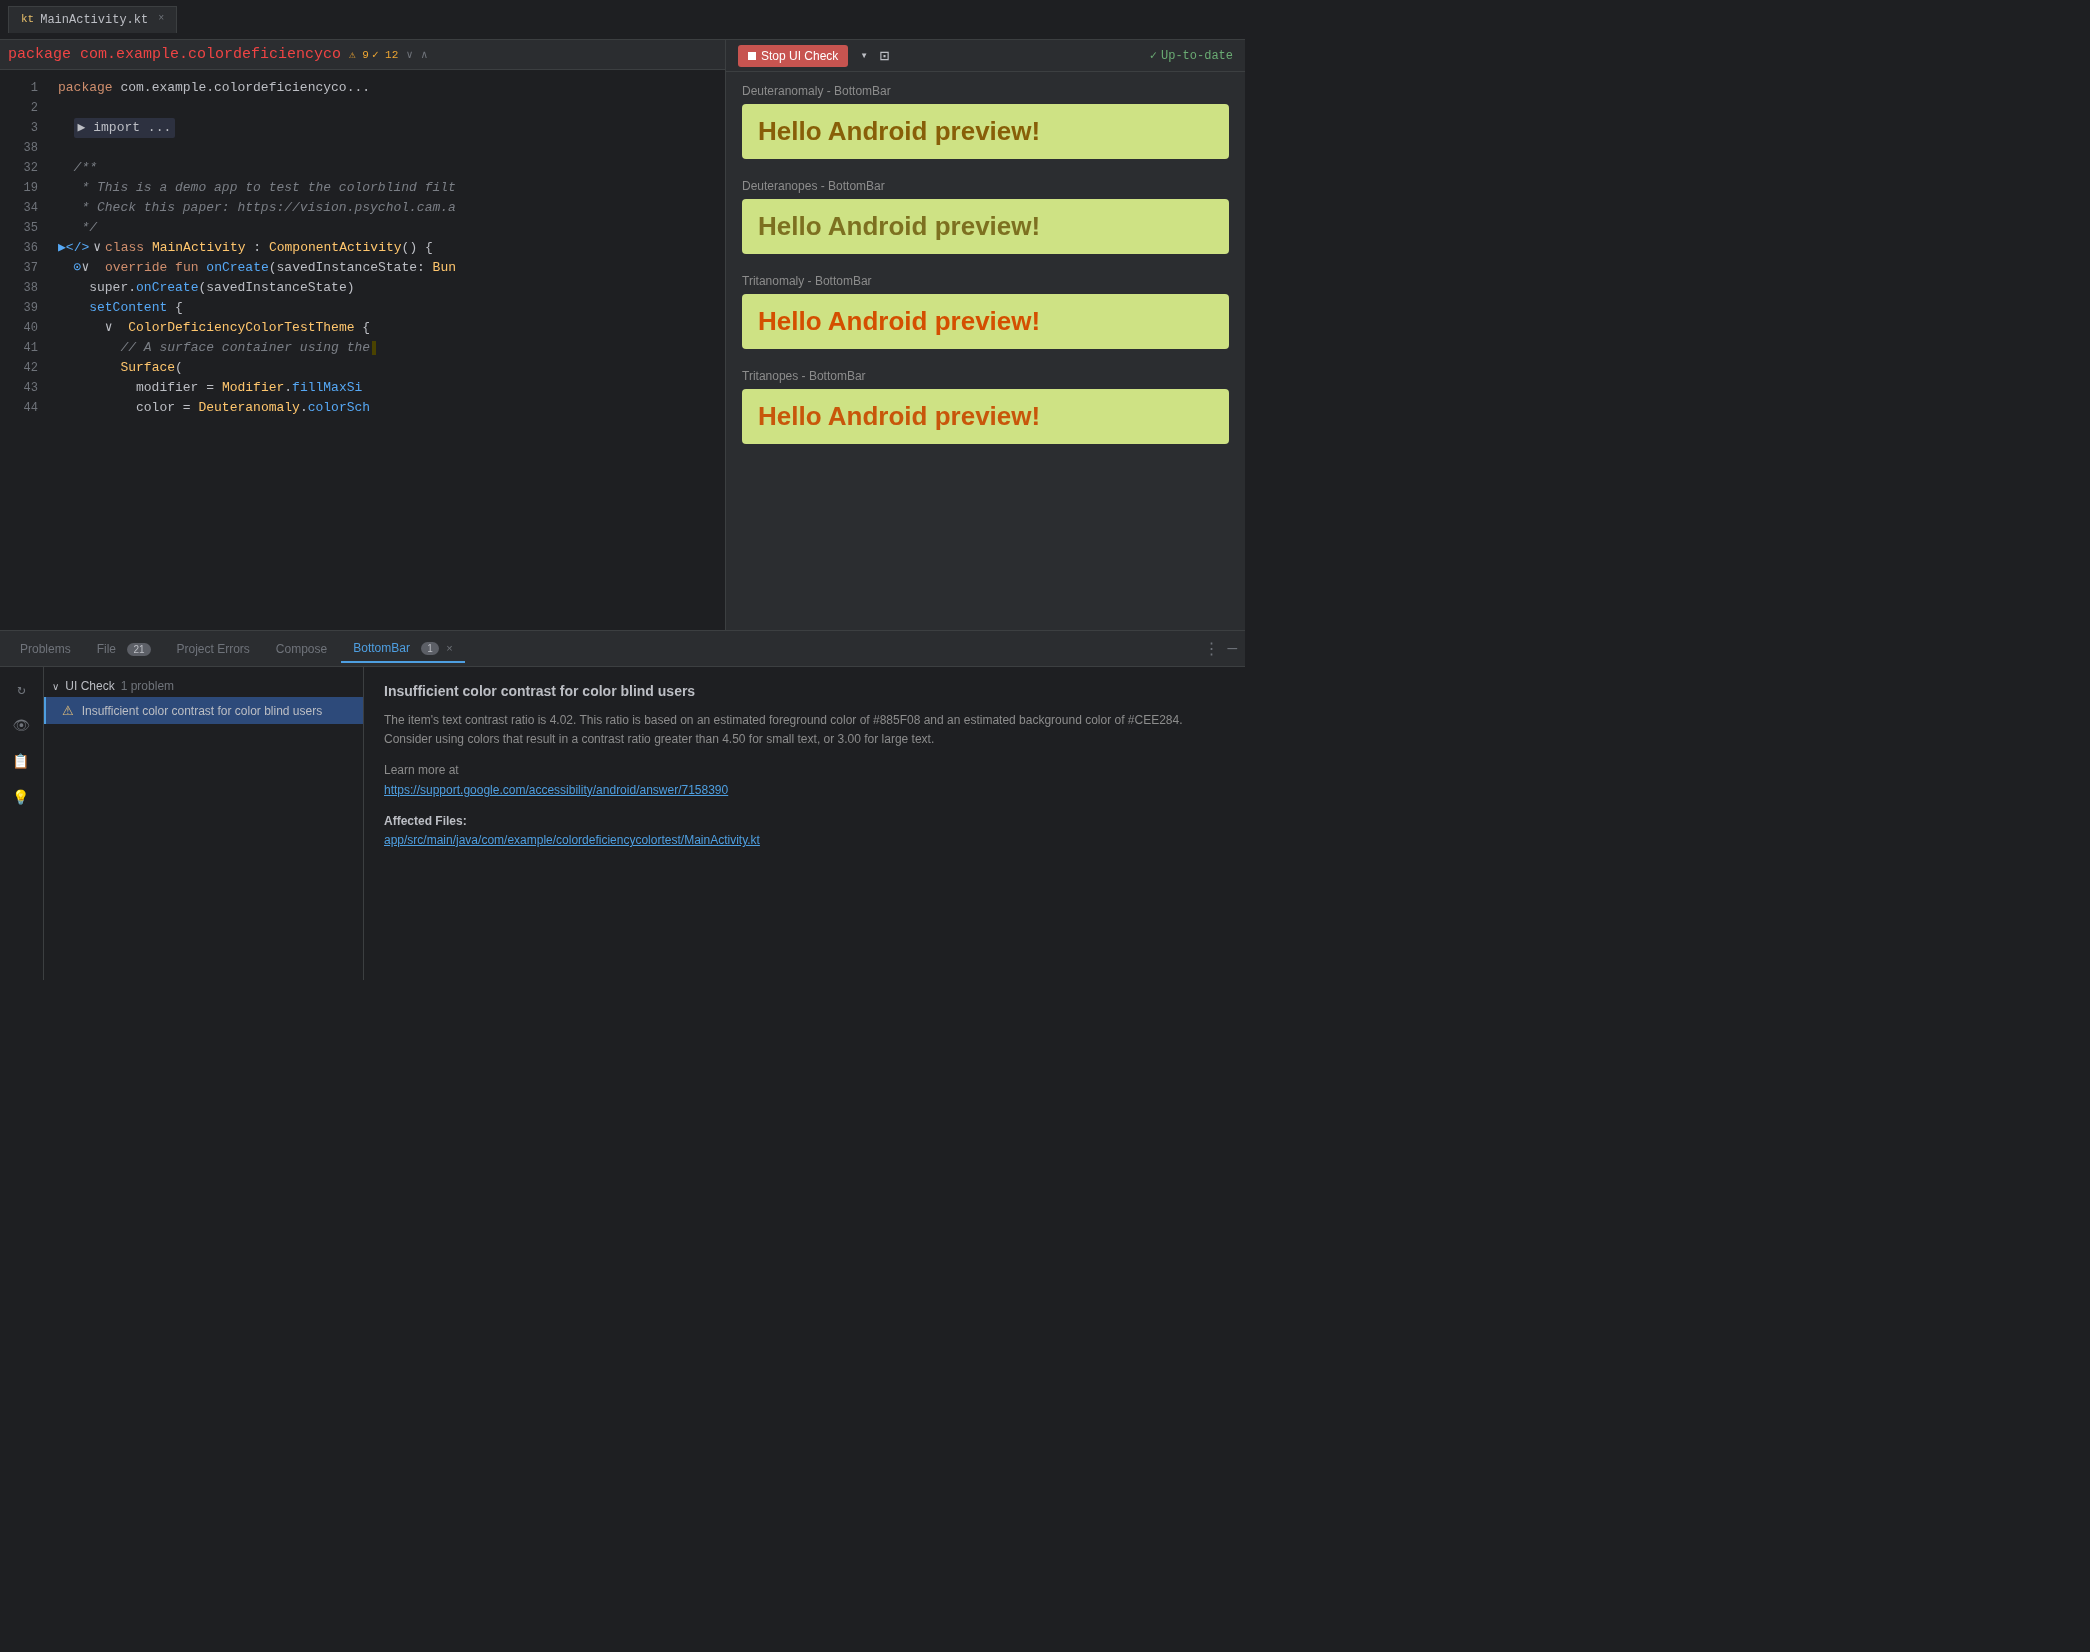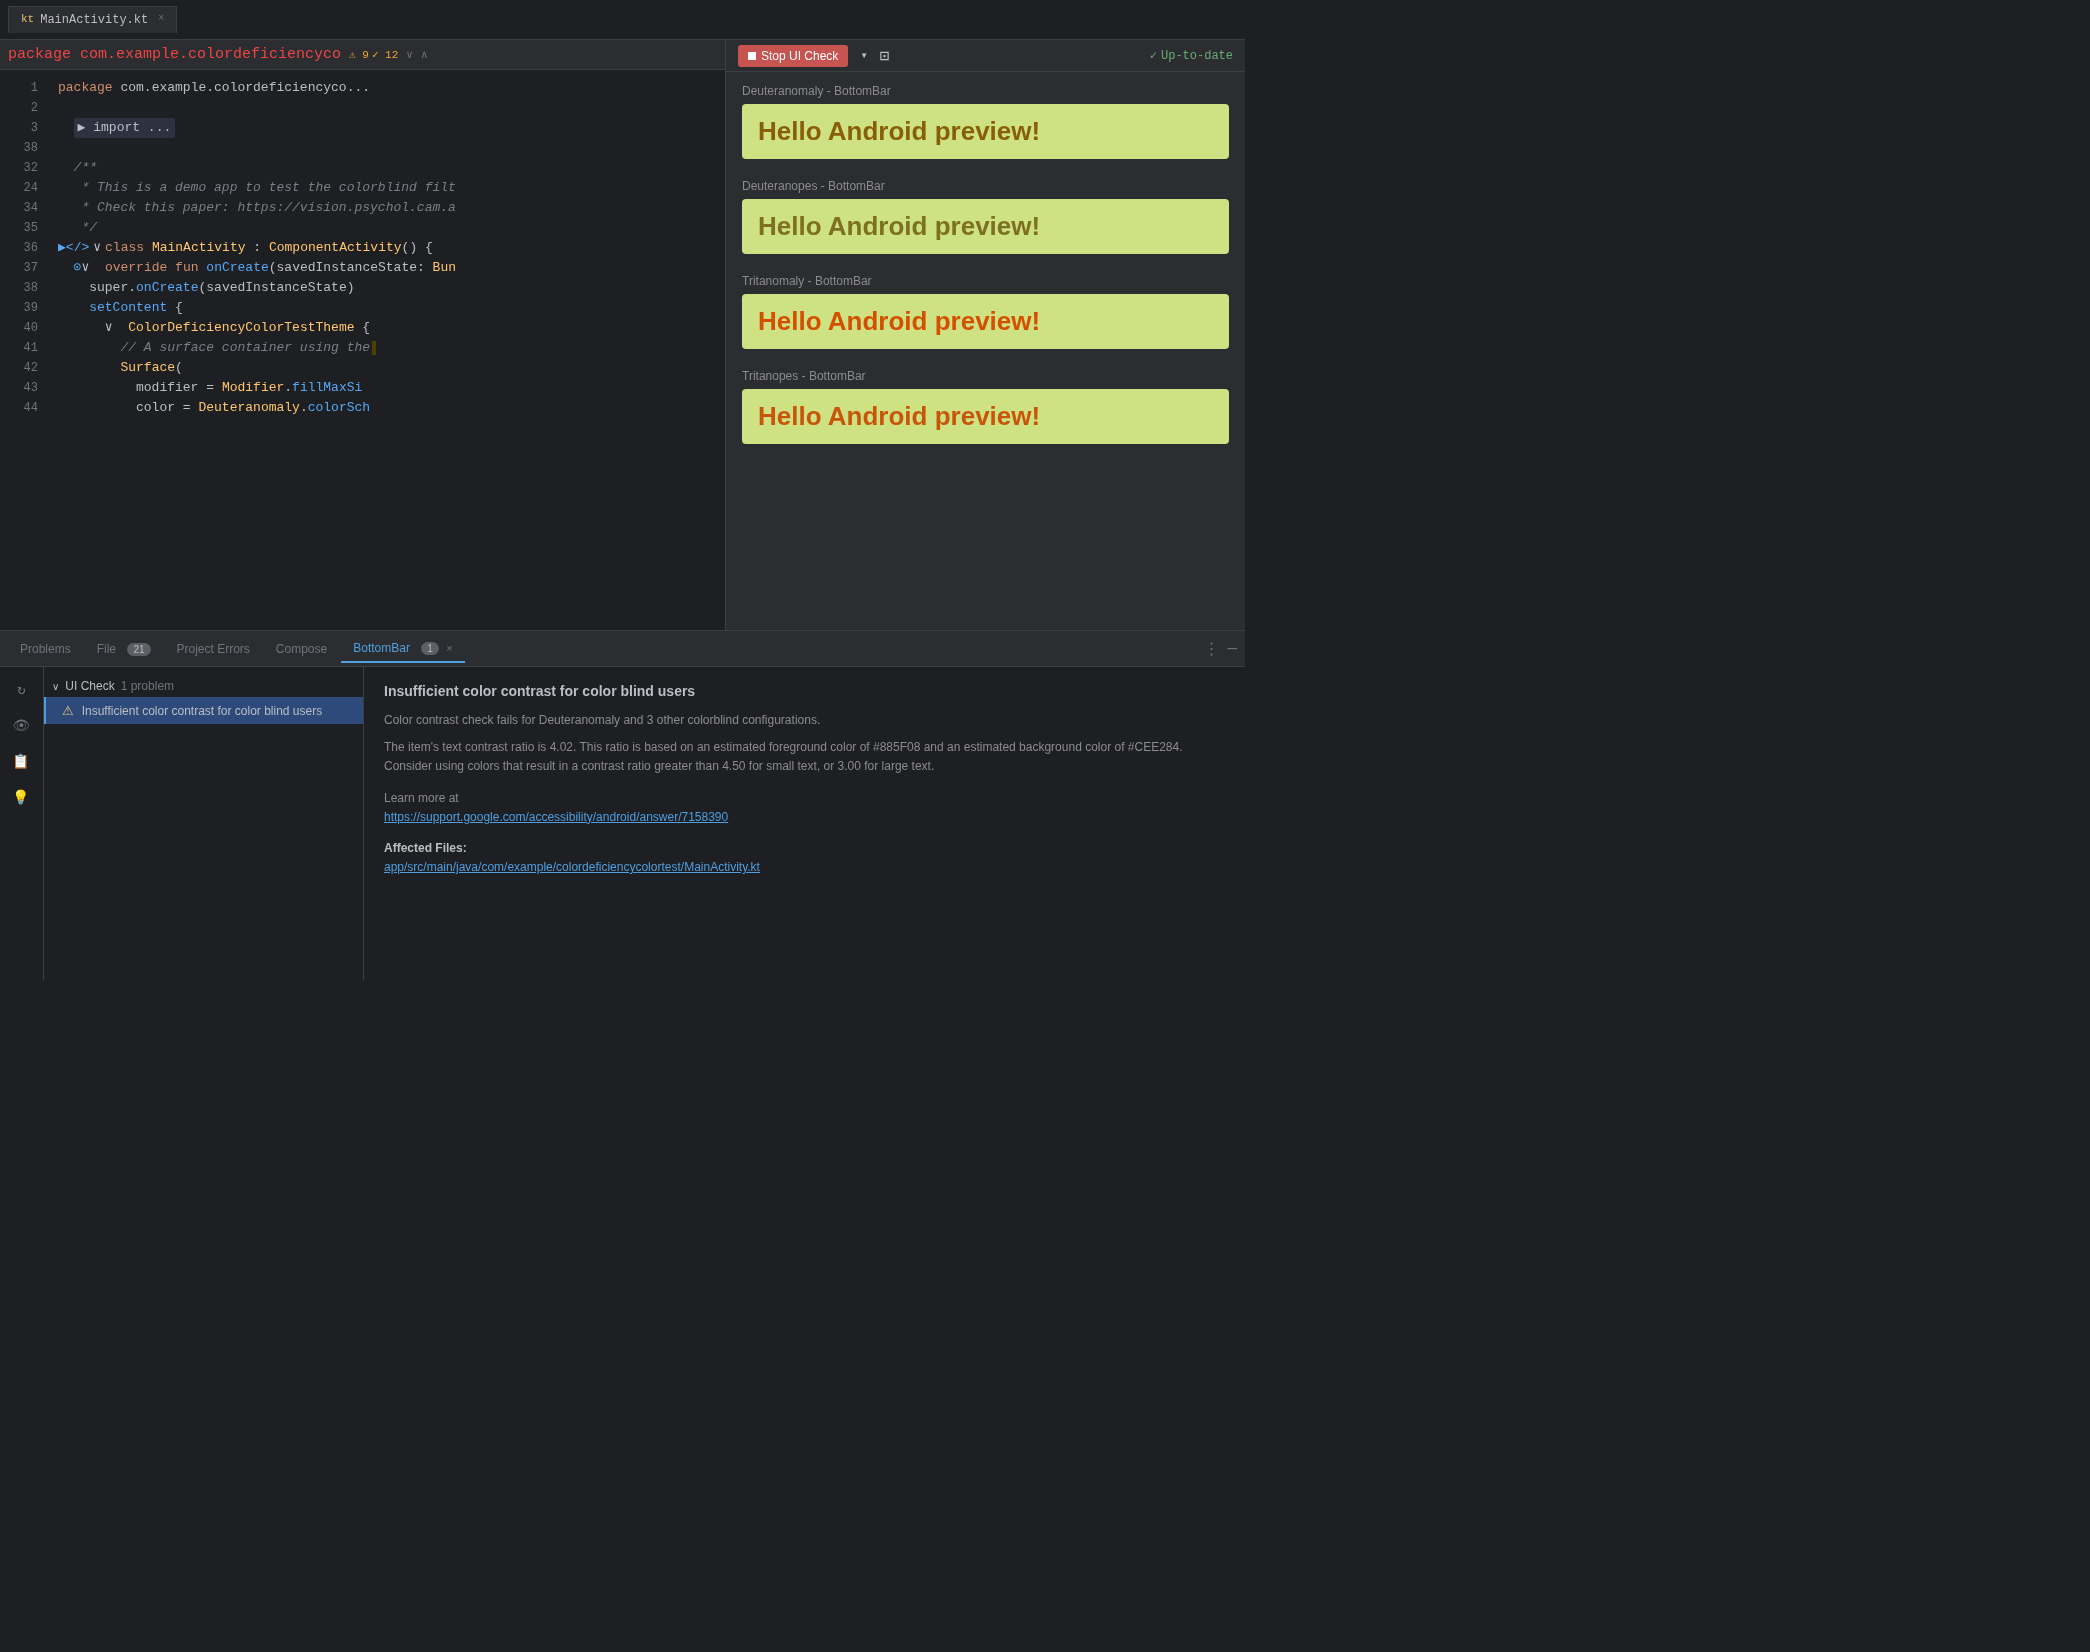--- a/index.html
+++ b/index.html
@@ -432,21 +432,21 @@
       <span style="color:#6f737a; font-size:11px;">∧</span>
     </div>
 
     <div class="code-area">
       <div class="line-numbers">
         <div>1</div>
         <div>2</div>
         <div>3</div>
         <div style="margin-top: 0;">38</div>
         <div>32</div>
-        <div>24</div>
+        <div>19</div>
         <div>34</div>
         <div>35</div>
         <div>36</div>
         <div>37</div>
         <div>38</div>
         <div>39</div>
         <div>40</div>
         <div>41</div>
         <div>42</div>
         <div>43</div>
@@ -574,21 +574,20 @@
       </div>
       <div class="problem-item">
         <span class="warning-icon">⚠</span>
         <span>Insufficient color contrast for color blind users</span>
       </div>
     </div>
 
     <div class="detail-panel">
       <div class="detail-title">Insufficient color contrast for color blind users</div>
       <div class="detail-body">
-        <p>Color contrast check fails for Deuteranomaly and 3 other colorblind configurations.</p>
         <p style="margin-top:8px;">The item's text contrast ratio is 4.02. This ratio is based on an estimated foreground color of #885F08 and an estimated background color of #CEE284. Consider using colors that result in a contrast ratio greater than 4.50 for small text, or 3.00 for large text.</p>
         <p style="margin-top:12px;">
           <span>Learn more at</span>
           <br>
           <a class="detail-link" href="#">https://support.google.com/accessibility/android/answer/7158390</a>
         </p>
         <p style="margin-top:12px;">
           <span class="detail-bold">Affected Files:</span>
           <br>
           <a class="detail-file-link" href="#">app/src/main/java/com/example/colordeficiencycolortest/MainActivity.kt</a>

